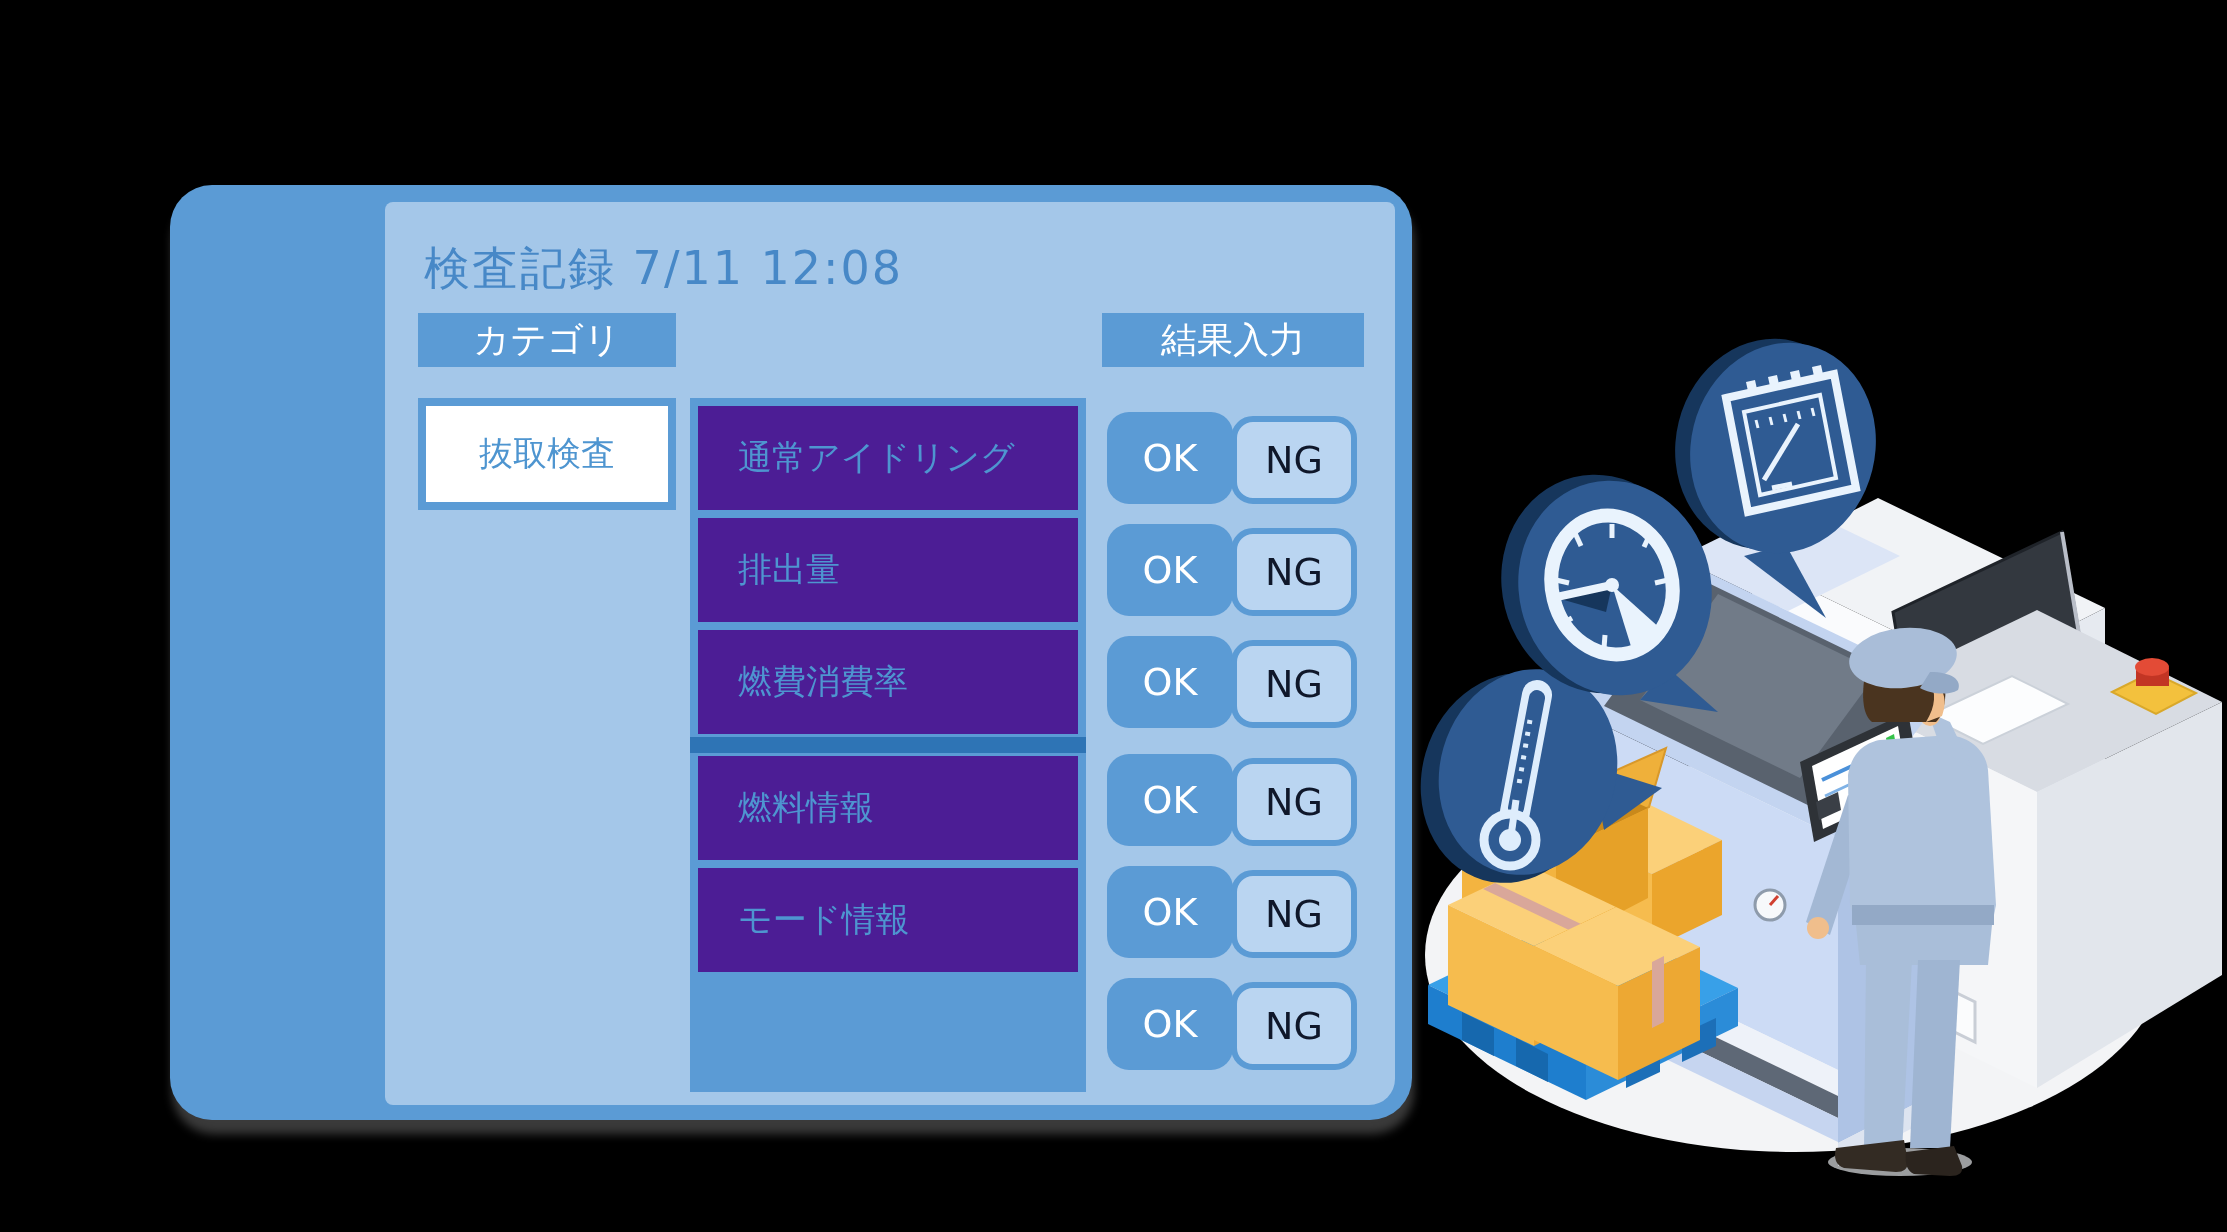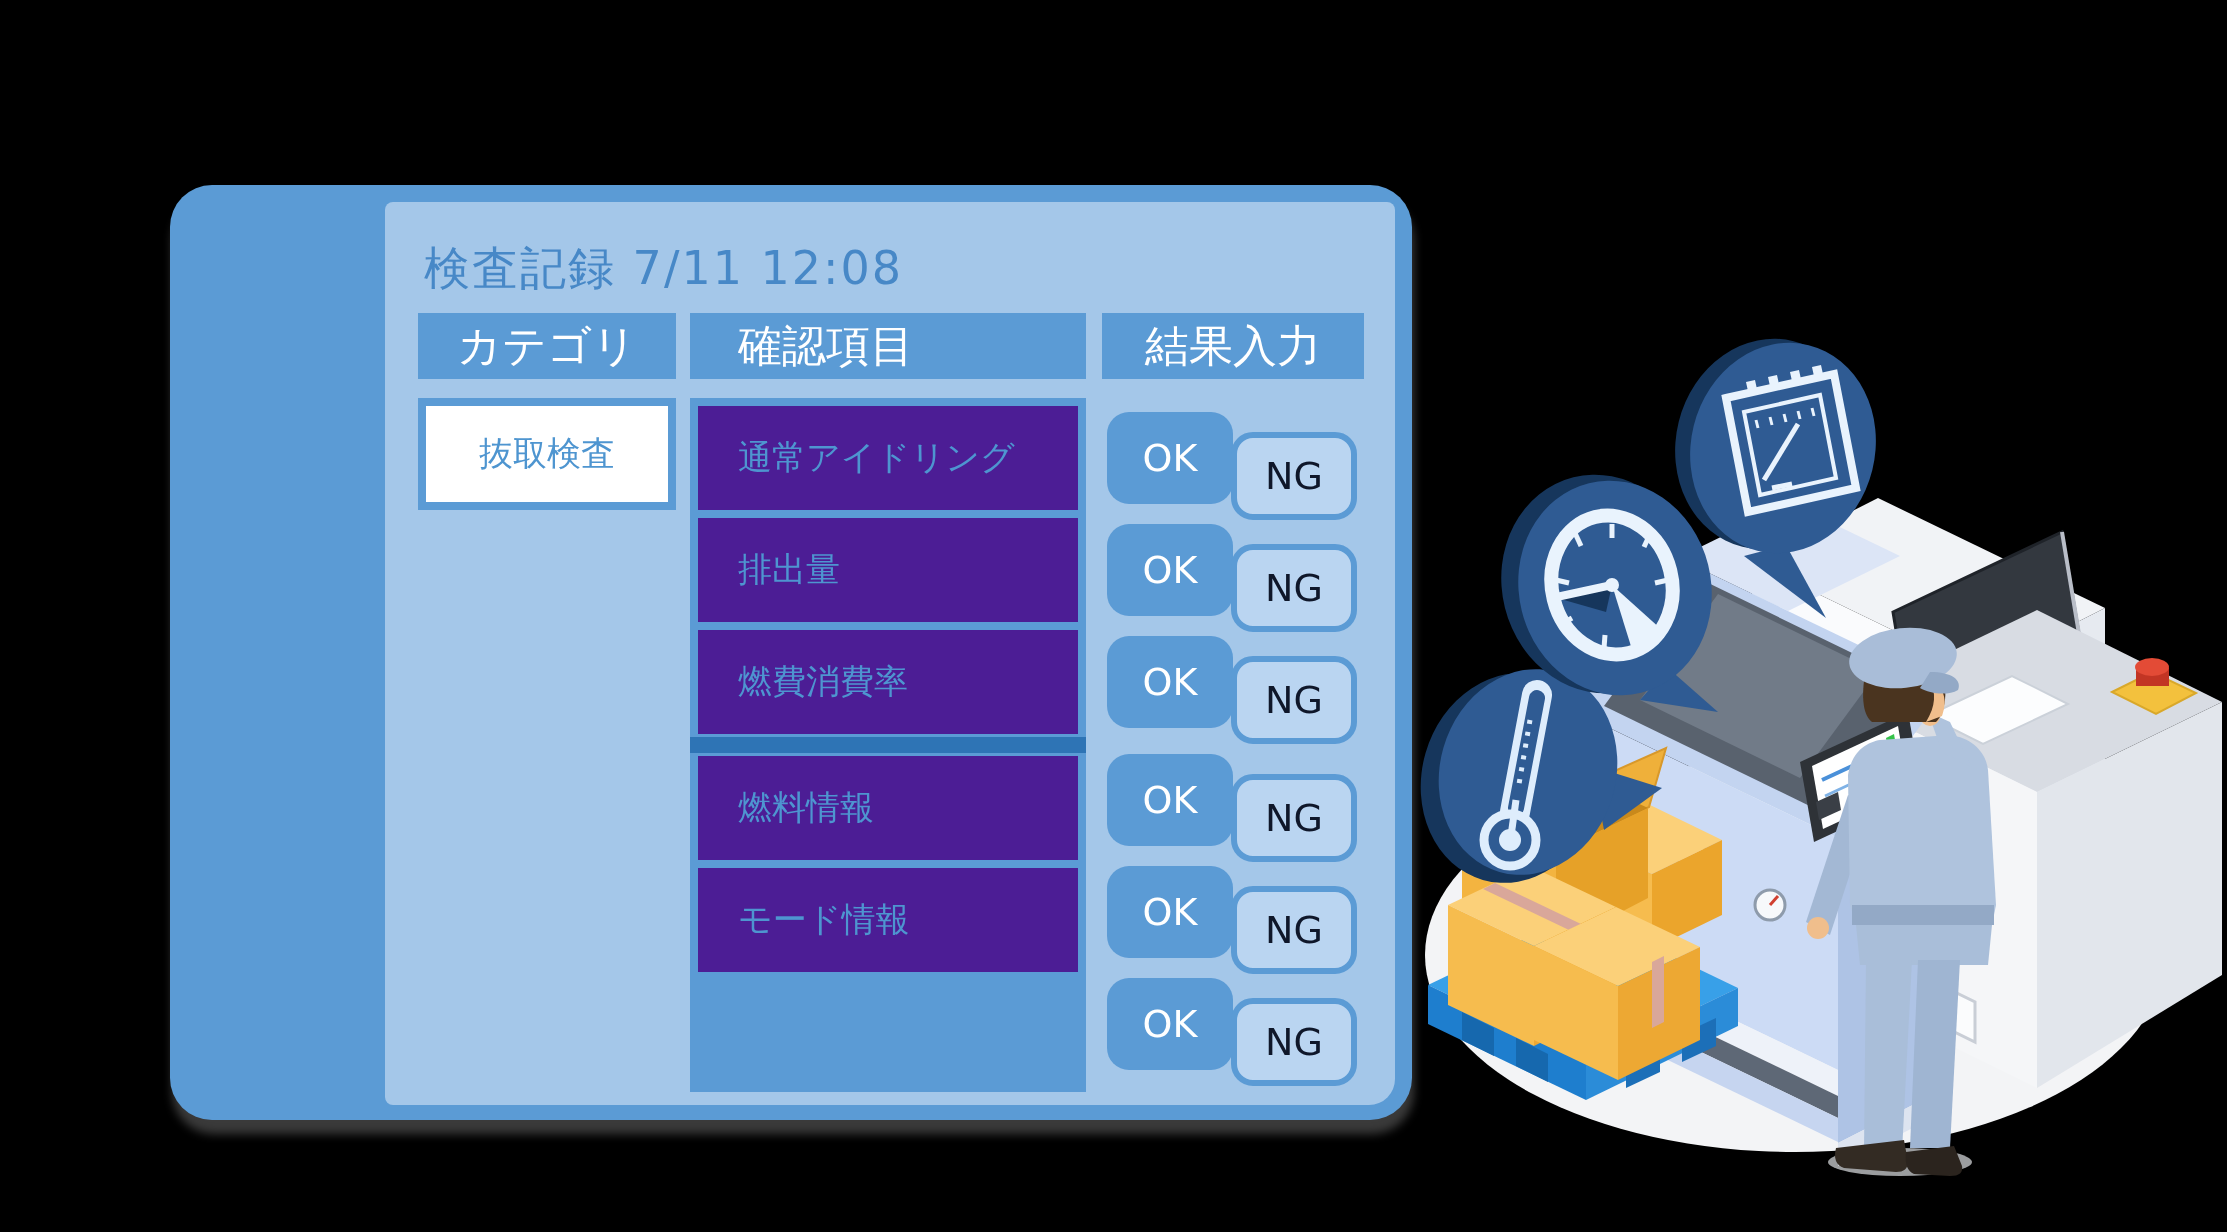--- a/index.html
+++ b/index.html
@@ -9,22 +9,22 @@
   
   .panel-outer{position:absolute;left:170px;top:185px;width:1242px;height:935px;
     background:#5B9BD5;border-radius:42px;
     box-shadow:2px 14px 10px rgba(105,105,105,.55);}
   .panel-inner{position:absolute;left:385px;top:202px;width:1010px;height:903px;
     background:#A4C7E9;border-radius:8px 8px 26px 8px;}
 
   .panel-title{position:absolute;left:424px;top:238px;font-size:46px;color:#4788C7;
     letter-spacing:2px;white-space:nowrap;text-align:right;}
 
-  .hdr{position:absolute;top:313px;height:66px;background:#5B9BD5;color:#fff;
-    font-size:44px;display:flex;align-items:center;justify-content:center;}
+  .hdr{position:absolute;top:313px;height:54px;background:#5B9BD5;color:#fff;
+    font-size:36px;display:flex;align-items:center;justify-content:center;}
   #hdr-category{left:418px;width:258px;}
   #hdr-item{left:690px;width:396px;justify-content:flex-start;padding-left:48px;box-sizing:border-box;}
   #hdr-result{left:1102px;width:262px;}
 
   .category-cell{position:absolute;left:418px;top:398px;width:258px;height:112px;
     background:#ffffff;border:8px solid #5B9BD5;box-sizing:border-box;
     display:flex;align-items:center;justify-content:center;
     font-size:34px;color:#4E95D0;}
 
   .item-col{position:absolute;left:690px;top:398px;width:396px;height:694px;background:#5B9BD5;}
@@ -32,42 +32,41 @@
     display:flex;align-items:center;padding-left:40px;box-sizing:border-box;
     font-size:34px;color:#4E95D0;}
   .item-cell:nth-of-type(1){top:8px;}
   .item-cell:nth-of-type(2){top:120px;}
   .item-cell:nth-of-type(3){top:232px;}
   .item-cell:nth-of-type(4){top:358px;}
   .item-cell:nth-of-type(5){top:470px;}
   .item-cell:nth-of-type(6){top:582px;}
   .section-divider{position:absolute;left:0;top:339px;width:396px;height:16px;background:#2E74B5;}
 
-  .btnrow{position:absolute;left:1107px;width:252px;height:92px;display:flex;align-items:flex-start;}
+  .btnrow{position:absolute;left:1107px;width:252px;height:92px;display:flex;align-items:flex-end;}
   .ok-btn{width:126px;height:92px;background:#5B9BD5;border:none;border-radius:22px;
     color:#fff;font-size:38px;font-family:inherit;display:flex;align-items:center;justify-content:center;}
   .ng-btn{width:126px;height:88px;background:#BAD5F1;border:6px solid #5B9BD5;border-radius:22px;
     box-sizing:border-box;color:#0f172a;font-size:38px;font-family:inherit;margin-left:-2px;
     display:flex;align-items:center;justify-content:center;margin-top:20px;}
 
   
   #illu{position:absolute;left:1400px;top:250px;width:830px;height:930px;}
 </style>
 </head>
 <body>
 
 <div id="stage">
 
   <div class="panel-outer"></div>
   <div class="panel-inner"></div>
 
   <div class="panel-title">検査記録 7/11 12:08</div>
 
   <div class="hdr" id="hdr-category">カテゴリ</div>
-  <div class="hdr" id="hdr-item">確認項目</div>
   <div class="hdr" id="hdr-result">結果入力</div>
 
   <div class="category-cell">抜取検査</div>
 
   <div class="item-col">
     <div class="item-cell">通常アイドリング</div>
     <div class="item-cell">排出量</div>
     <div class="item-cell">燃費消費率</div>
     <div class="item-cell">燃料情報</div>
     <div class="item-cell">モード情報</div>

